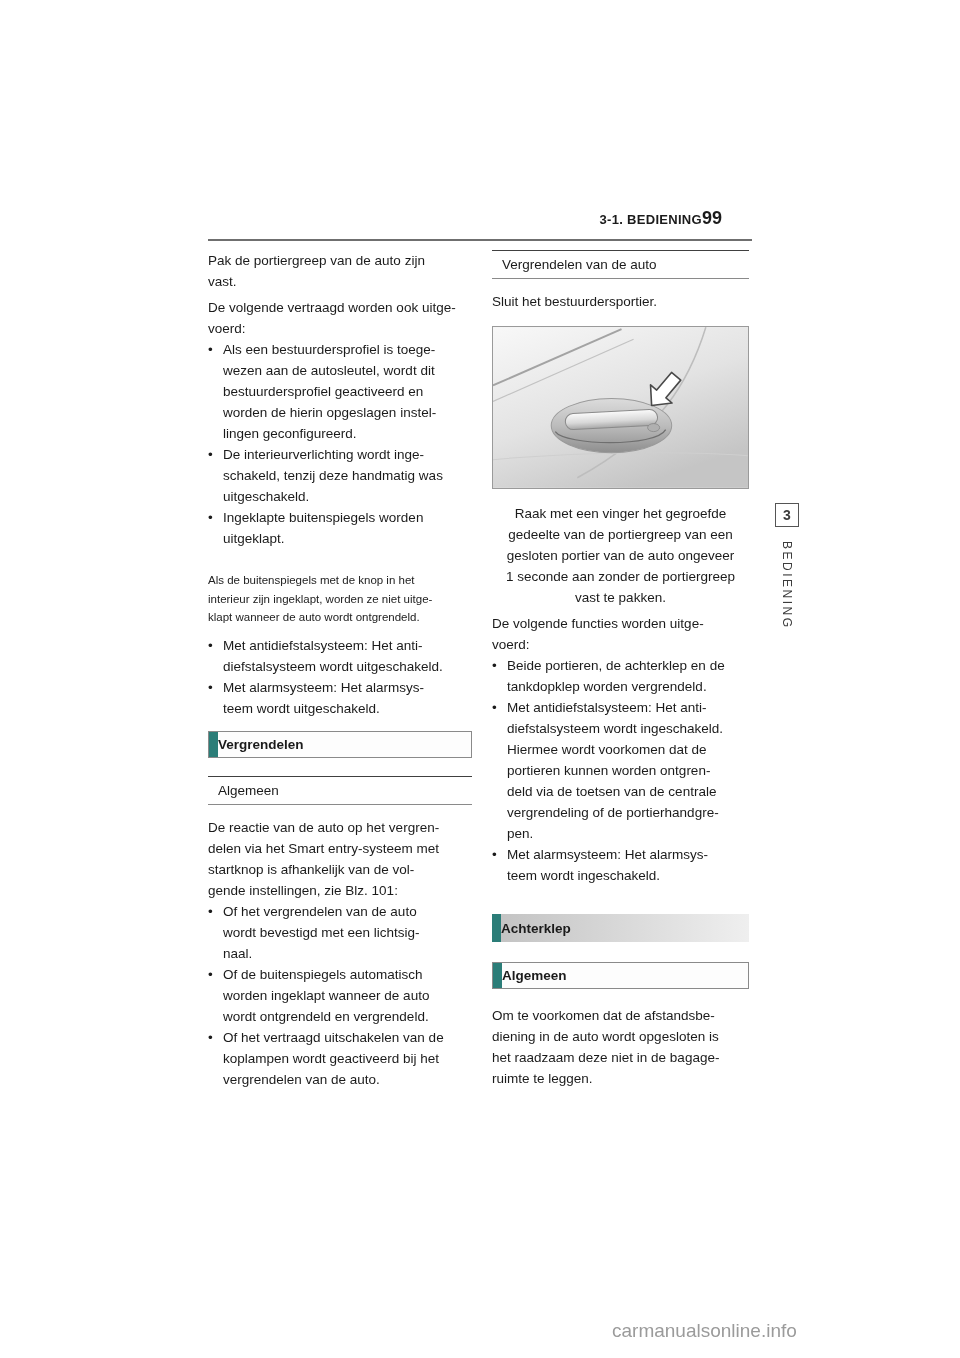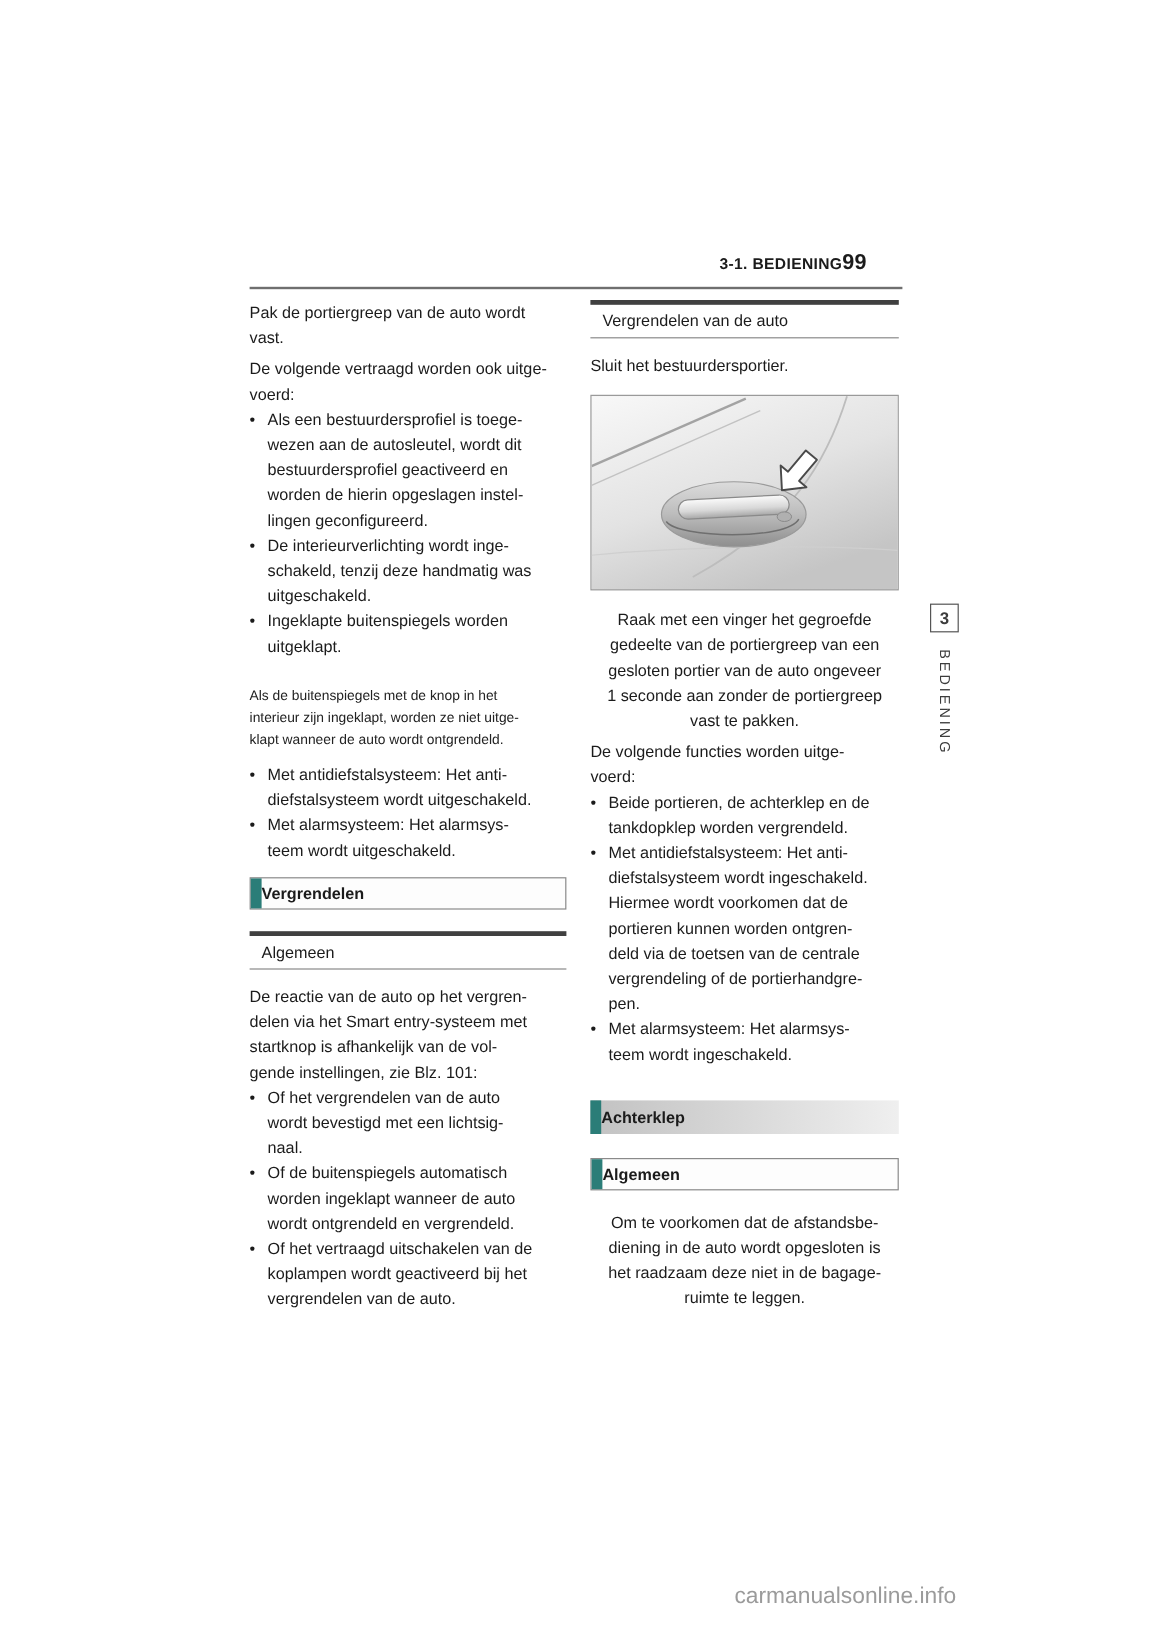--- a/index.html
+++ b/index.html
@@ -24,57 +24,57 @@
 
   .bullet-list .bullet { display:flex; font-size:13.5px; line-height:21px; }
   .bullet .marker { width:15px; flex:none; }
   .bullet .text { flex:1; white-space:pre-line; }
 
   
   .h-box { display:flex; align-items:stretch; height:27px; border:1px solid #8a8a8a; background:#fdfdfd; }
   .h-major { display:flex; align-items:stretch; height:28px; background:linear-gradient(to right,#c2c2c2,#efefef); }
   .h-box .accent, .h-major .accent { width:9px; flex:none; background:var(--accent,#2b7d78); }
   .h-box .label, .h-major .label { display:flex; align-items:center; font-size:13.5px; font-weight:bold; }
-  .h-lined { border-top:4px solid #404040; border-bottom:1px solid #8a8a8a; padding:6px 0 6px 10px; font-size:13.5px; }
+  .h-lined { border-top:1px solid #404040; border-bottom:1px solid #8a8a8a; padding:6px 0 6px 10px; font-size:13.5px; }
 
   
   .illustration { width:257px; height:163px; border:1px solid #9a9a9a; background:#eeeeee; }
   .illustration svg { display:block; width:100%; height:100%; }
 
   
   .side-tab { position:absolute; left:775px; top:503px; display:flex; flex-direction:column; align-items:center; gap:14px; color:#3c3c3c; }
   .chapter-num { width:24px; height:24px; border:1.5px solid #555; display:flex; align-items:center; justify-content:center; font-size:14px; font-weight:bold; }
   .chapter-label { writing-mode:vertical-rl; font-size:12px; letter-spacing:2.5px; color:#3c3c3c; }
 
   .watermark { position:absolute; left:612px; top:1320px; font-size:19px; color:#9b9b9b; }
 
   
   .mb5 { margin-bottom:5px; }
   .mt6 { margin-top:22px; } .mb8 { margin-bottom:8px; }
-  .mt12 { margin-top:12px; } .mt14 { margin-top:14px;text-align:center; } .mt16 { margin-top:16px;text-align:center; }
+  .mt12 { margin-top:12px; } .mt14 { margin-top:14px;text-align:center; } .mt16 { margin-top:16px; }
   .mt18 { margin-top:18px; } .mt20 { margin-top:20px; } .mt28 { margin-top:28px; }
 </style>
 </head>
 <body>
 
 <div class="page">
 
   <header class="page-header">
     <span class="section-title">3-1. BEDIENING</span>
     <span class="page-number">99</span>
   </header>
   <div class="header-rule"></div>
 
   <aside class="side-tab">
     <div class="chapter-num">3</div>
     <div class="chapter-label">BEDIENING</div>
   </aside>
 
   <section class="col col-left">
-    <p class="body-text mb5">Pak de portiergreep van de auto wordt
+    <p class="body-text mb5">Pak de portiergreep van de auto zijn
 vast.</p>
     <p class="body-text">De volgende vertraagd worden ook uitge-
 voerd:</p>
 
     <div class="bullet-list">
       <div class="bullet">
         <span class="marker">•</span>
         <span class="text">Als een bestuurdersprofiel is toege-
 wezen aan de autosleutel, wordt dit
 bestuurdersprofiel geactiveerd en

